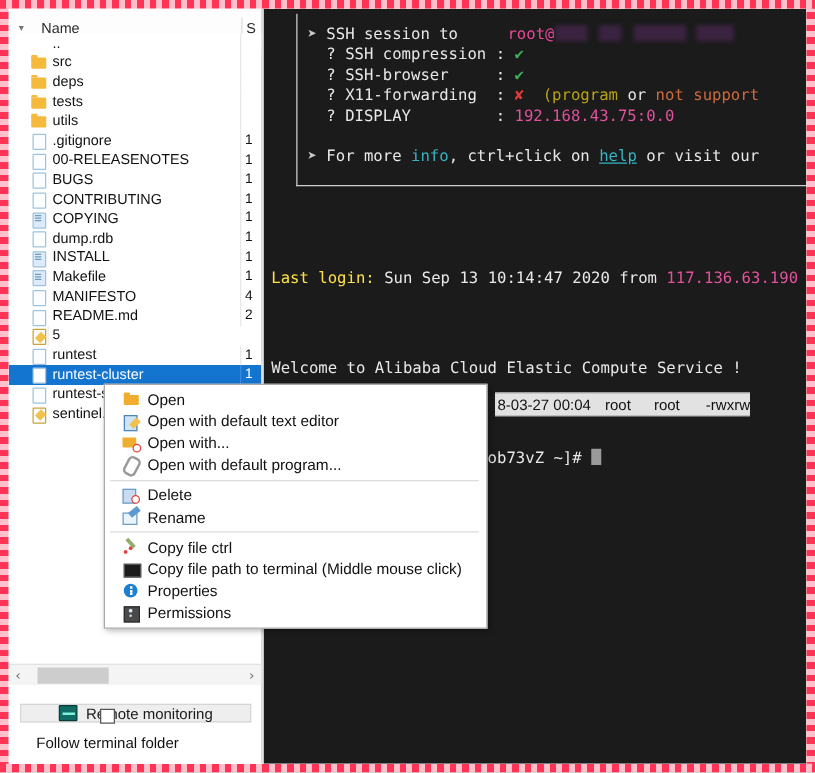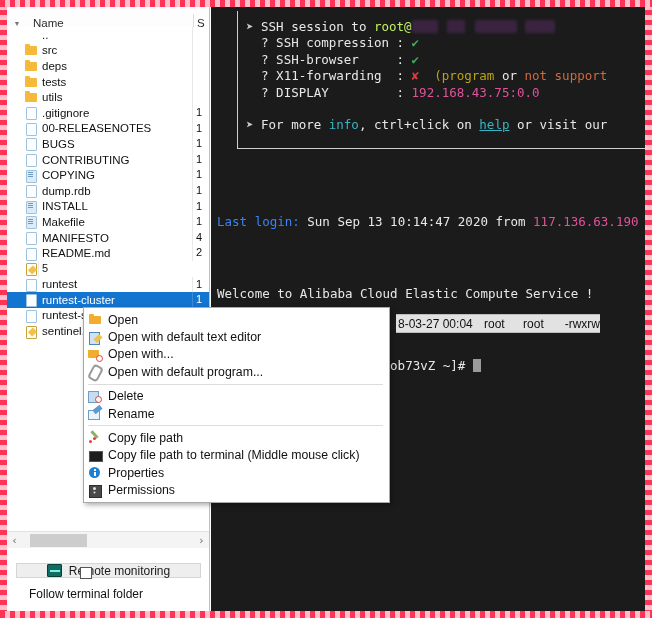--- a/index.html
+++ b/index.html
@@ -167,38 +167,38 @@
   #banner {
     position: absolute; left: 26px; top: 4px;
     width: 440px; height: 138px;
     border-left: 1.5px solid #cfcfcf;
     border-bottom: 1.5px solid #cfcfcf;
     padding: 8px 0 0 8px;
   }
   .bl { white-space: pre; line-height: 16.4px; }
   .arw { color: #c9c9c9; }
   .q   { color: #e8e8e8; }
-  .mag { color: #bef264; }
+  .mag { color: #ec4899; margin-left: 32px; }
   .grn { color: #3fae5a; }
   .red { color: #e03a3a; }
   .ylw { color: #b8a316; }
   .org { color: #cf6a3f; }
   .pnk { color: #e0529b; }
   .cyn { color: #35b5c4; }
   .lnk { color: #35b5c4; text-decoration: underline; }
   .blur {
     display: inline-block; vertical-align: -2px;
     height: 13px; background: #3a2340; border-radius: 1px;
     filter: blur(1.6px);
   }
   #loginblock {
     position: absolute; left: 6px; top: 155px;
     white-space: pre; line-height: 24px;
   }
-  .teal { color: #3b82f6; }
+  .teal { color: #fde047; }
   .cursor {
     display: inline-block; width: 8px; height: 13px;
     background: #9a9a9a; vertical-align: -2px;
   }
 
   
   #statusstrip {
     position: absolute; left: 185px; top: 307px;
     width: 204px; height: 19px;
     background: #e2e2e2;
@@ -218,21 +218,21 @@
     position: absolute; left: 76px; top: 300px;
     width: 307px;
     background: #ffffff;
     border: 1px solid #a9a9a9;
     box-shadow: 2px 2px 5px rgba(0,0,0,.32);
     padding: 3px 0;
     font-size: 12.3px; color: #111;
   }
   .mi {
     height: 17.4px; display: flex; align-items: center;
-    padding-left: 4px; gap: 6px; white-space: nowrap;
+    padding-left: 14px; gap: 6px; white-space: nowrap;
   }
   .mi-ico { width: 14px; height: 13px; position: relative; flex: none; }
   .msep { height: 1px; background: #dcdcdc; margin: 3px 6px 3px 4px; }
 
   .mi-ico.m-folder::before {
     content:""; position:absolute; left:1px; top:3px; width:12px; height:8px;
     background:#f0ad2e; border-radius:0 1px 1px 1px;
   }
   .mi-ico.m-folder::after {
     content:""; position:absolute; left:1px; top:1px; width:5px; height:2.5px;
@@ -504,21 +504,21 @@
           <span class="mi-ico m-del"></span>
           <span>Delete</span>
         </div>
         <div class="mi">
           <span class="mi-ico m-ren"></span>
           <span>Rename</span>
         </div>
         <div class="msep"></div>
         <div class="mi">
           <span class="mi-ico m-path"></span>
-          <span>Copy file path</span>
+          <span>Copy file ctrl</span>
         </div>
         <div class="mi">
           <span class="mi-ico m-term"></span>
           <span>Copy file path to terminal (Middle mouse click)</span>
         </div>
         <div class="mi">
           <span class="mi-ico m-props"></span>
           <span>Properties</span>
         </div>
         <div class="mi">

